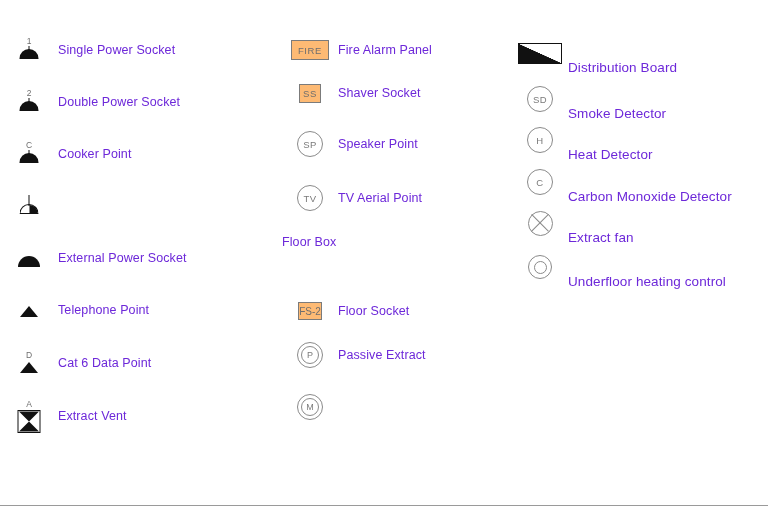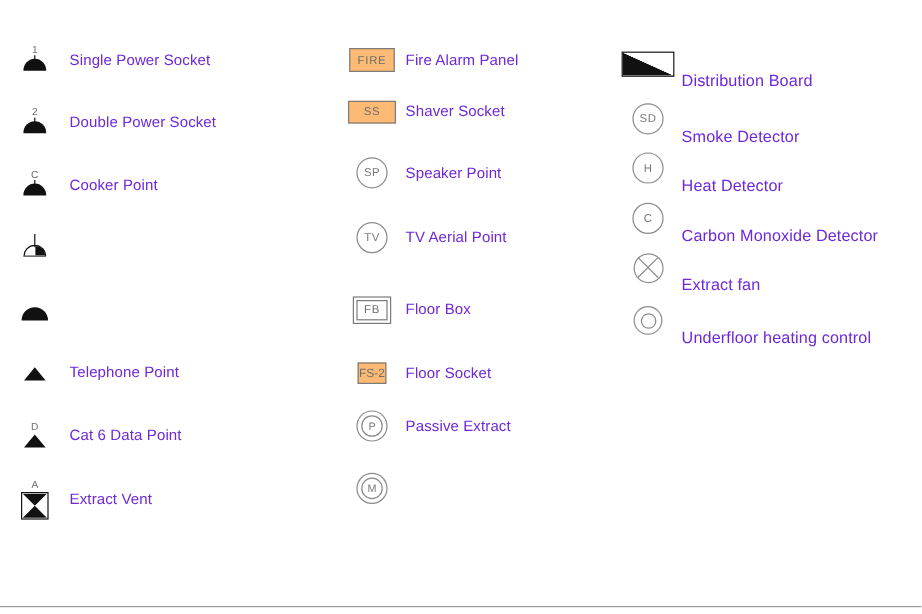--- a/index.html
+++ b/index.html
@@ -145,21 +145,21 @@
     color: #6e6e6e;
     font-size: 9.5px;
     letter-spacing: 0.6px;
     display: flex;
     align-items: center;
     justify-content: center;
     background: #fdba74;
     font-family: "Liberation Sans", sans-serif;
   }
   .box-fire   { width: 38px; height: 20px; }
-  .box-shaver { width: 40px; height: 19px; }
+  .box-shaver { width: 22px; height: 19px; }
   .box-floorsocket {
     width: 24px; height: 18px;
     font-size: 10px; letter-spacing: 0px;
     overflow: hidden;
   }
   .box-floorbox-outer {
     box-sizing: border-box;
     width: 32px; height: 23px;
     border: 1.2px solid #7b7b7b;
     padding: 2px;
@@ -313,20 +313,21 @@
         </div>
       </div>
     </div>
 
     <div class="legend-row" style="top:235px">
       <div class="symbol-cell">
         <div class="sym">
           <div class="socket-dome" style="top:18px;width:22px;height:11px;border-radius:22px 22px 0 0"></div>
         </div>
       </div>
+      <div class="symbol-label">External Power Socket</div>
     </div>
 
     <div class="legend-row" style="top:287px">
       <div class="symbol-cell">
         <div class="sym">
           <div class="tri" style="top:16px"></div>
         </div>
       </div>
       <div class="symbol-label">Telephone Point</div>
     </div>
@@ -383,25 +384,20 @@
     </div>
 
     <div class="legend-row" style="top:175px">
       <div class="symbol-cell">
         <div class="circ-sym circ-26">TV</div>
       </div>
       <div class="symbol-label">TV Aerial Point</div>
     </div>
 
     <div class="legend-row" style="top:235px">
-      <div class="symbol-cell">
-        <div class="box-floorbox-outer">
-          <div class="box-floorbox-inner">FB</div>
-        </div>
-      </div>
       <div class="symbol-label">Floor Box</div>
     </div>
 
     <div class="legend-row" style="top:288px">
       <div class="symbol-cell">
         <div class="box-sym box-floorsocket">FS-2</div>
       </div>
       <div class="symbol-label">Floor Socket</div>
     </div>
 

